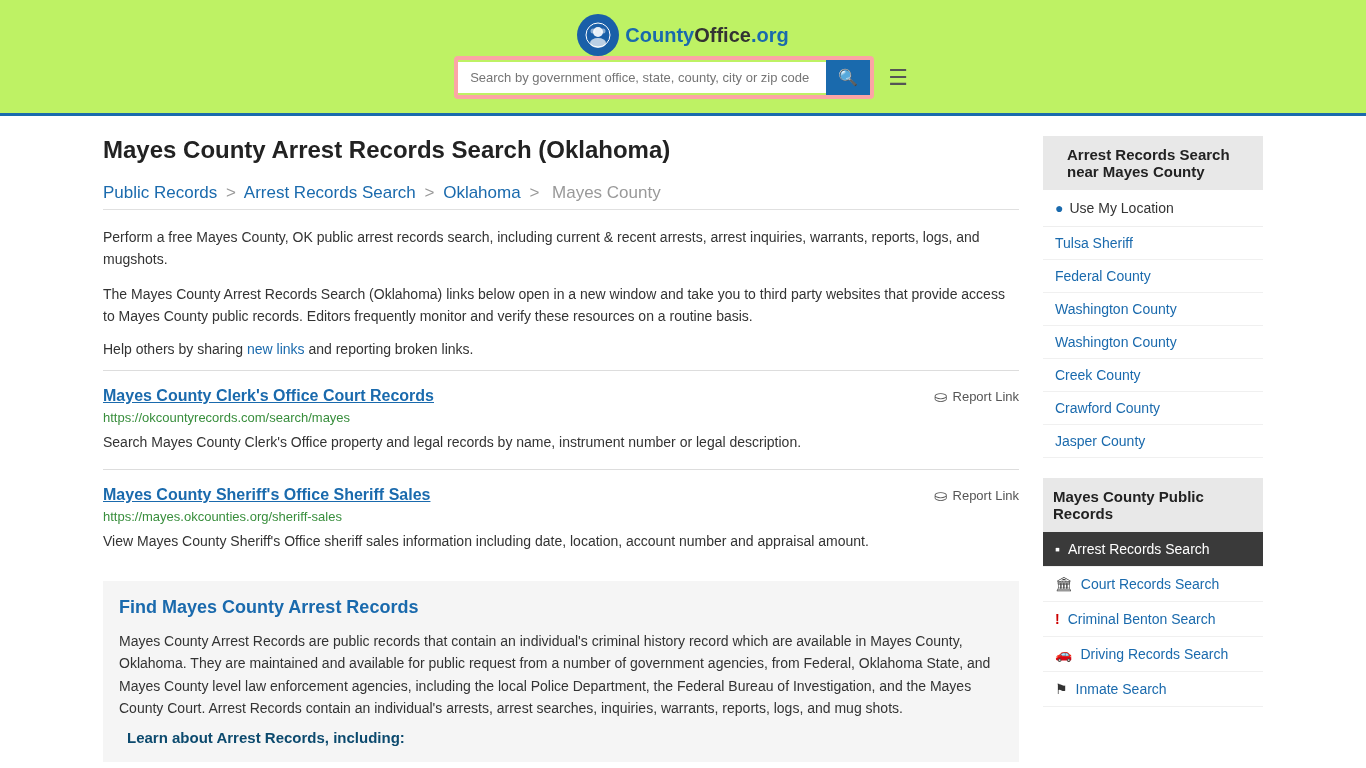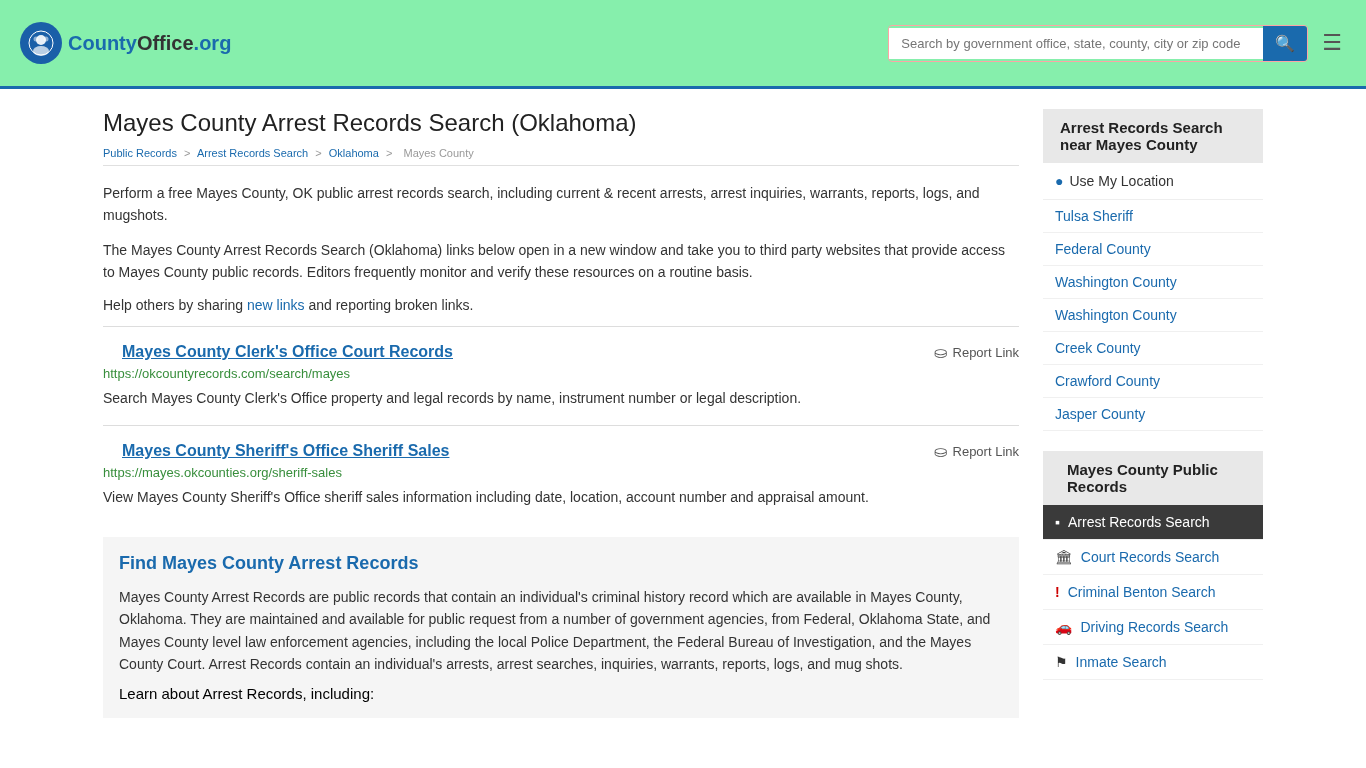--- a/index.html
+++ b/index.html
@@ -1,25 +1,26 @@
 <!DOCTYPE html>
 <html><head>
   <meta charset="utf-8">
   <style>
     * { margin: 0; padding: 0; box-sizing: border-box; }
     body { font-family: Arial, sans-serif; font-size: 14px; color: #333; background: #fff; }
 
     
     .header {
-      background: #86efac;
+      background: #bef264;
       border-bottom: 3px solid #1a6aad;
-      padding: 22px 20px;
+      padding: 14px 20px;
       display: flex;
       align-items: center;
       justify-content: space-between;
+      flex-direction: column;
     }
     .logo-area {
       display: flex;
       align-items: center;
       gap: 6px;
     }
     .logo-circle {
       width: 42px;
       height: 42px;
       background: #1a5fa8;
@@ -39,21 +40,21 @@
       color: #1a6aad;
     }
     .header-right {
       display: flex;
       align-items: center;
       gap: 10px;
     }
     .search-bar {
       display: flex;
       align-items: center;
-      border: 1px solid #fca5a5;
+      border: 4px solid #fca5a5;
       border-radius: 4px;
       overflow: hidden;
       width: 420px;
     }
     .search-bar input {
       border: none;
       outline: none;
       padding: 8px 12px;
       font-size: 13px;
       width: 100%;
@@ -86,28 +87,28 @@
       flex: 1;
     }
     .sidebar {
       width: 220px;
       flex-shrink: 0;
     }
 
     
     .page-title {
       font-size: 24px;
-      font-weight: normal;
+      font-weight: bold;
       color: #222;
-      margin-bottom: 4px;
+      margin-bottom: 13px;
     }
 
     
     .breadcrumb {
-      font-size: 11px;
+      font-size: 17px;
       color: #666;
       margin-bottom: 16px;
       padding: 6px 0;
       border-bottom: 1px solid #e0e0e0;
     }
     .breadcrumb a {
       color: #1a6aad;
       text-decoration: none;
     }
     .breadcrumb span { color: #999; margin: 0 4px; }
@@ -141,21 +142,20 @@
       align-items: flex-start;
       justify-content: space-between;
       margin-bottom: 4px;
     }
     .record-title {
       font-size: 16px;
       font-weight: bold;
       color: #1a6aad;
       text-decoration: underline;
       cursor: pointer;
-      margin-left: 19px;
     }
     .report-link {
       display: flex;
       align-items: center;
       gap: 5px;
       color: #555;
       font-size: 13px;
       cursor: pointer;
       white-space: nowrap;
     }
@@ -183,32 +183,33 @@
       margin-bottom: 12px;
     }
     .find-text {
       font-size: 14px;
       line-height: 1.6;
       color: #333;
       margin-bottom: 4px;
     }
     .learn-title {
       font-size: 15px;
-      font-weight: normal;
-      color: #000000;
+      font-weight: bold;
+      color: #0c4a6e;
       margin-top: 10px;
+      margin-left: 8px;
     }
 
     
     .sidebar-section {
       margin-bottom: 20px;
     }
     .sidebar-section-title {
       background: #e8e8e8;
-      padding: 10px 17px;
+      padding: 10px 24px;
       font-size: 15px;
       font-weight: bold;
       color: #222;
       margin-bottom: 0;
     }
     .sidebar-location {
       display: flex;
       align-items: center;
       gap: 6px;
       padding: 10px 12px;
@@ -225,21 +226,21 @@
       padding: 8px 12px;
       color: #1a6aad;
       font-size: 14px;
       text-decoration: none;
       border-bottom: 1px solid #f0f0f0;
       cursor: pointer;
     }
 
     .sidebar-public-title {
       background: #e8e8e8;
-      padding: 10px 24px;
+      padding: 10px 10px;
       font-size: 15px;
       font-weight: bold;
       color: #222;
       margin-top: 16px;
       margin-bottom: 0;
     }
     .sidebar-public-item {
       display: flex;
       align-items: center;
       gap: 8px;

